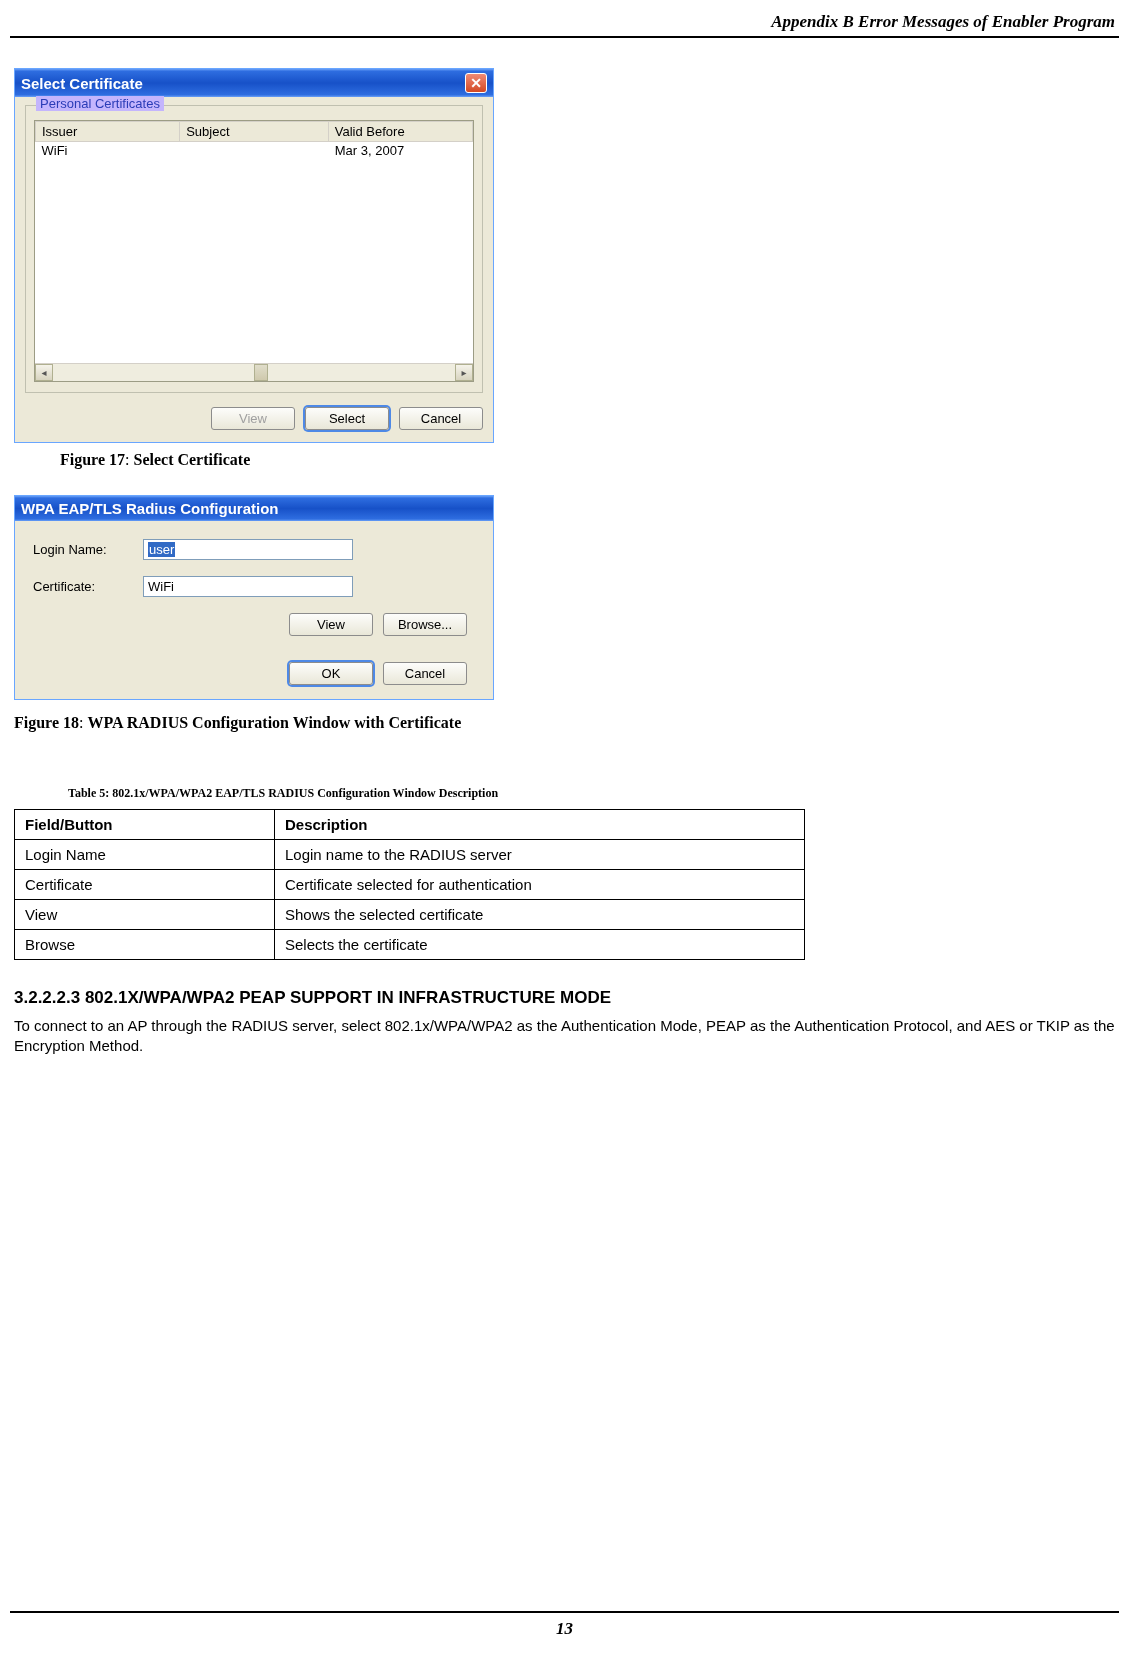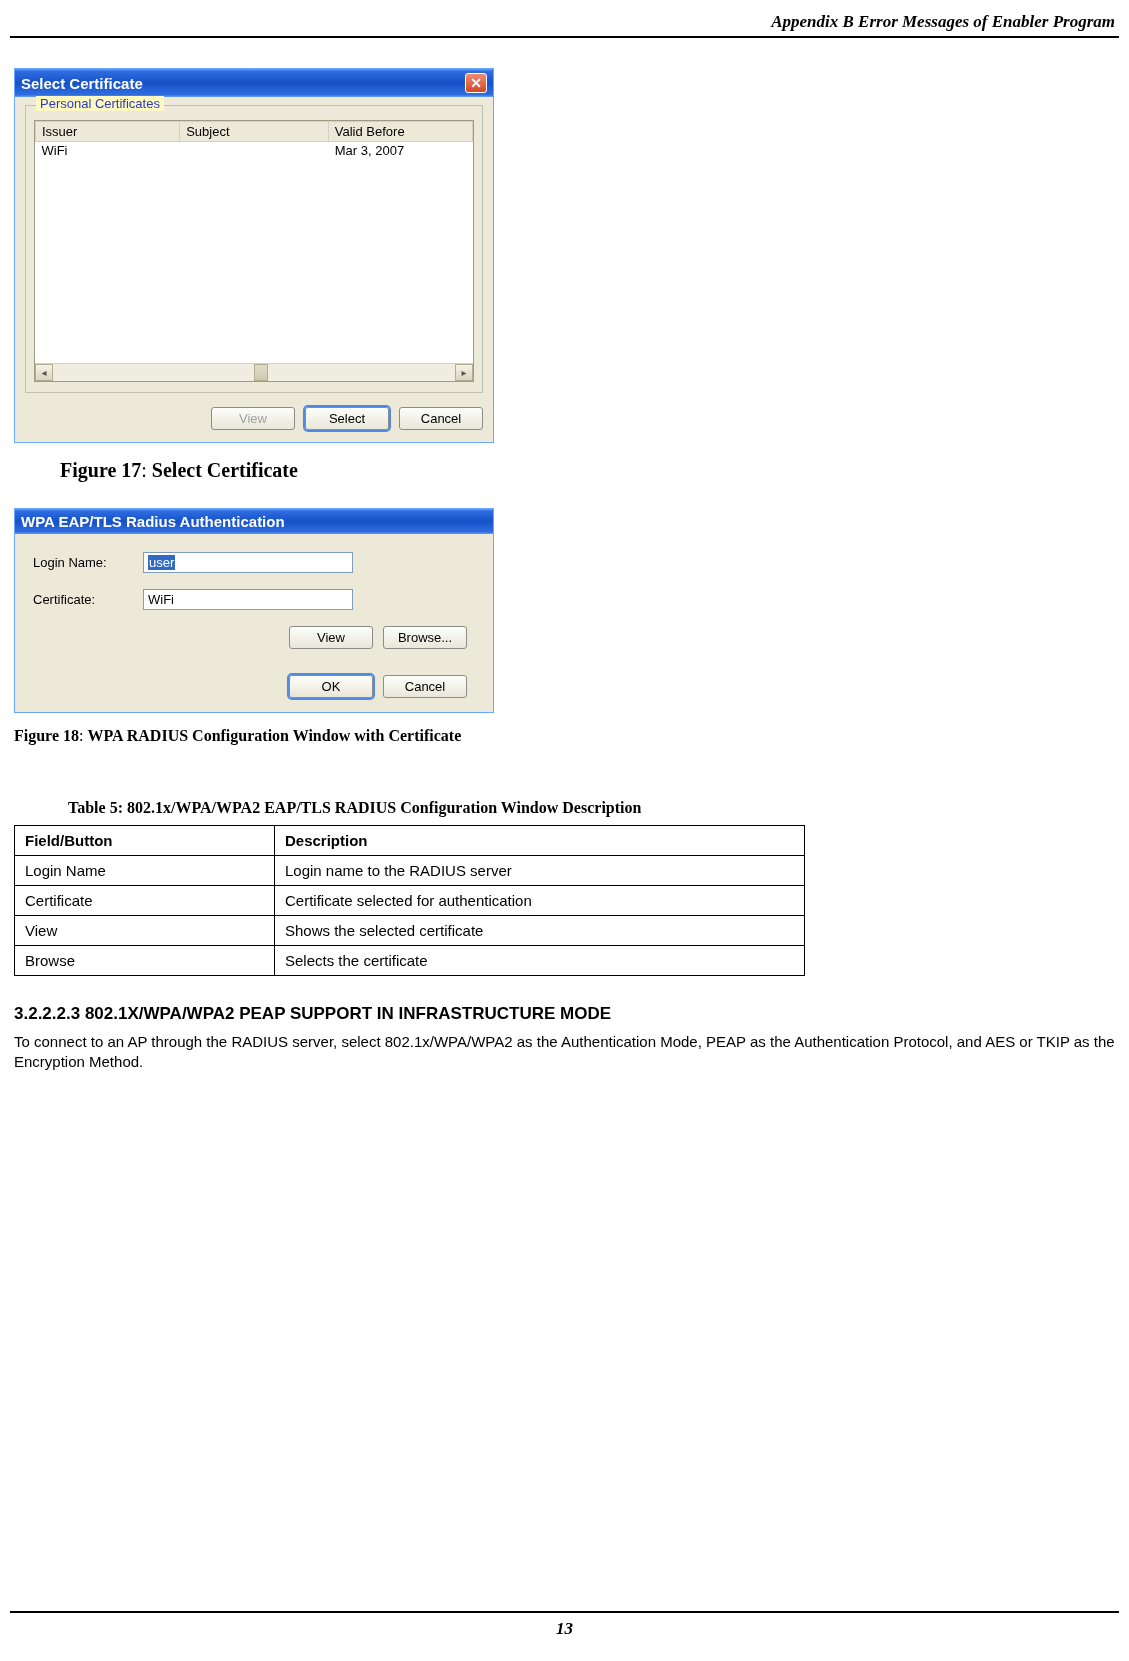--- a/index.html
+++ b/index.html
@@ -51,21 +51,21 @@
     }
     .dlg-body { padding: 8px 10px 12px 10px; }
 
     .groupbox {
       border: 1px solid #c0c0b0;
       position: relative;
       padding: 14px 8px 10px 8px;
     }
     .groupbox-legend {
       position: absolute; top: -10px; left: 10px;
-      background: #fef9c3;
+      background: #c4b5fd;
       color: #2a3cb7;
       font-size: 13px;
       padding: 0 4px;
     }
 
     .cert-table-wrap {
       background: #fff;
       border: 1px solid #9c9c85;
     }
     .cert-table { width:100%; border-collapse: collapse; font-size:13px; table-layout: fixed; }
@@ -103,23 +103,23 @@
       border-radius: 3px;
       background: linear-gradient(#fdfdfb,#e9e7d8);
       font-size: 13px;
       font-family: "Tahoma", Arial, sans-serif;
     }
     .xp-button.disabled { color:#a0a0a0; }
     .xp-button.default { box-shadow: 0 0 0 2px #4e89e6; }
 
     .figcap {
       font-family: "Times New Roman", Times, serif;
-      font-size: 20px;
+      font-size: 16px;
       margin-left: 50px;
-      margin-top: 16px;
+      margin-top: 8px;
     }
     .figcap .bold { font-weight: bold; }
 
     
     .dlg2 { width: 480px; margin-top: 26px; margin-left: 4px; }
     .dlg2 .dlg-body { padding: 18px 18px 14px 18px; background:#ece9d8; }
     .form-row { display:flex; align-items:center; margin-bottom:16px; font-size:13px; }
     .form-row label { width:110px; }
     .form-row .inp {
       flex: 0 0 210px;
@@ -136,21 +136,21 @@
       font-family: "Times New Roman", Times, serif;
       font-size: 16px;
       margin-left: 4px;
       margin-top: 14px;
     }
     .figcap2 .bold { font-weight: bold; }
 
     
     .tblcap {
       font-family: "Times New Roman", Times, serif;
-      font-size: 16px;
+      font-size: 12px;
       font-weight: bold;
       margin-left: 58px;
       margin-top: 54px;
     }
     .desc-table {
       margin-top: 8px;
       margin-left: 4px;
       border-collapse: collapse;
       font-size: 15px;
       font-family: Arial, Helvetica, sans-serif;
@@ -304,21 +304,21 @@
     </div>
   </div>
 
   <div class="figcap">
     <span class="bold"><span>Figure 17</span></span><span>:</span>
     <span class="bold"> <span>Select Certificate</span></span>
   </div>
 
   <div class="win-dialog dlg2">
     <div class="titlebar">
-      <span>WPA EAP/TLS Radius Authentication</span>
+      <span>WPA EAP/TLS Radius Configuration</span>
       <span></span>
     </div>
     <div class="dlg-body">
       <div class="form-row">
         <label>Login Name:</label>
         <div class="inp"><span class="sel">user</span></div>
       </div>
       <div class="form-row">
         <label>Certificate:</label>
         <div class="inp"><span>WiFi</span></div>

